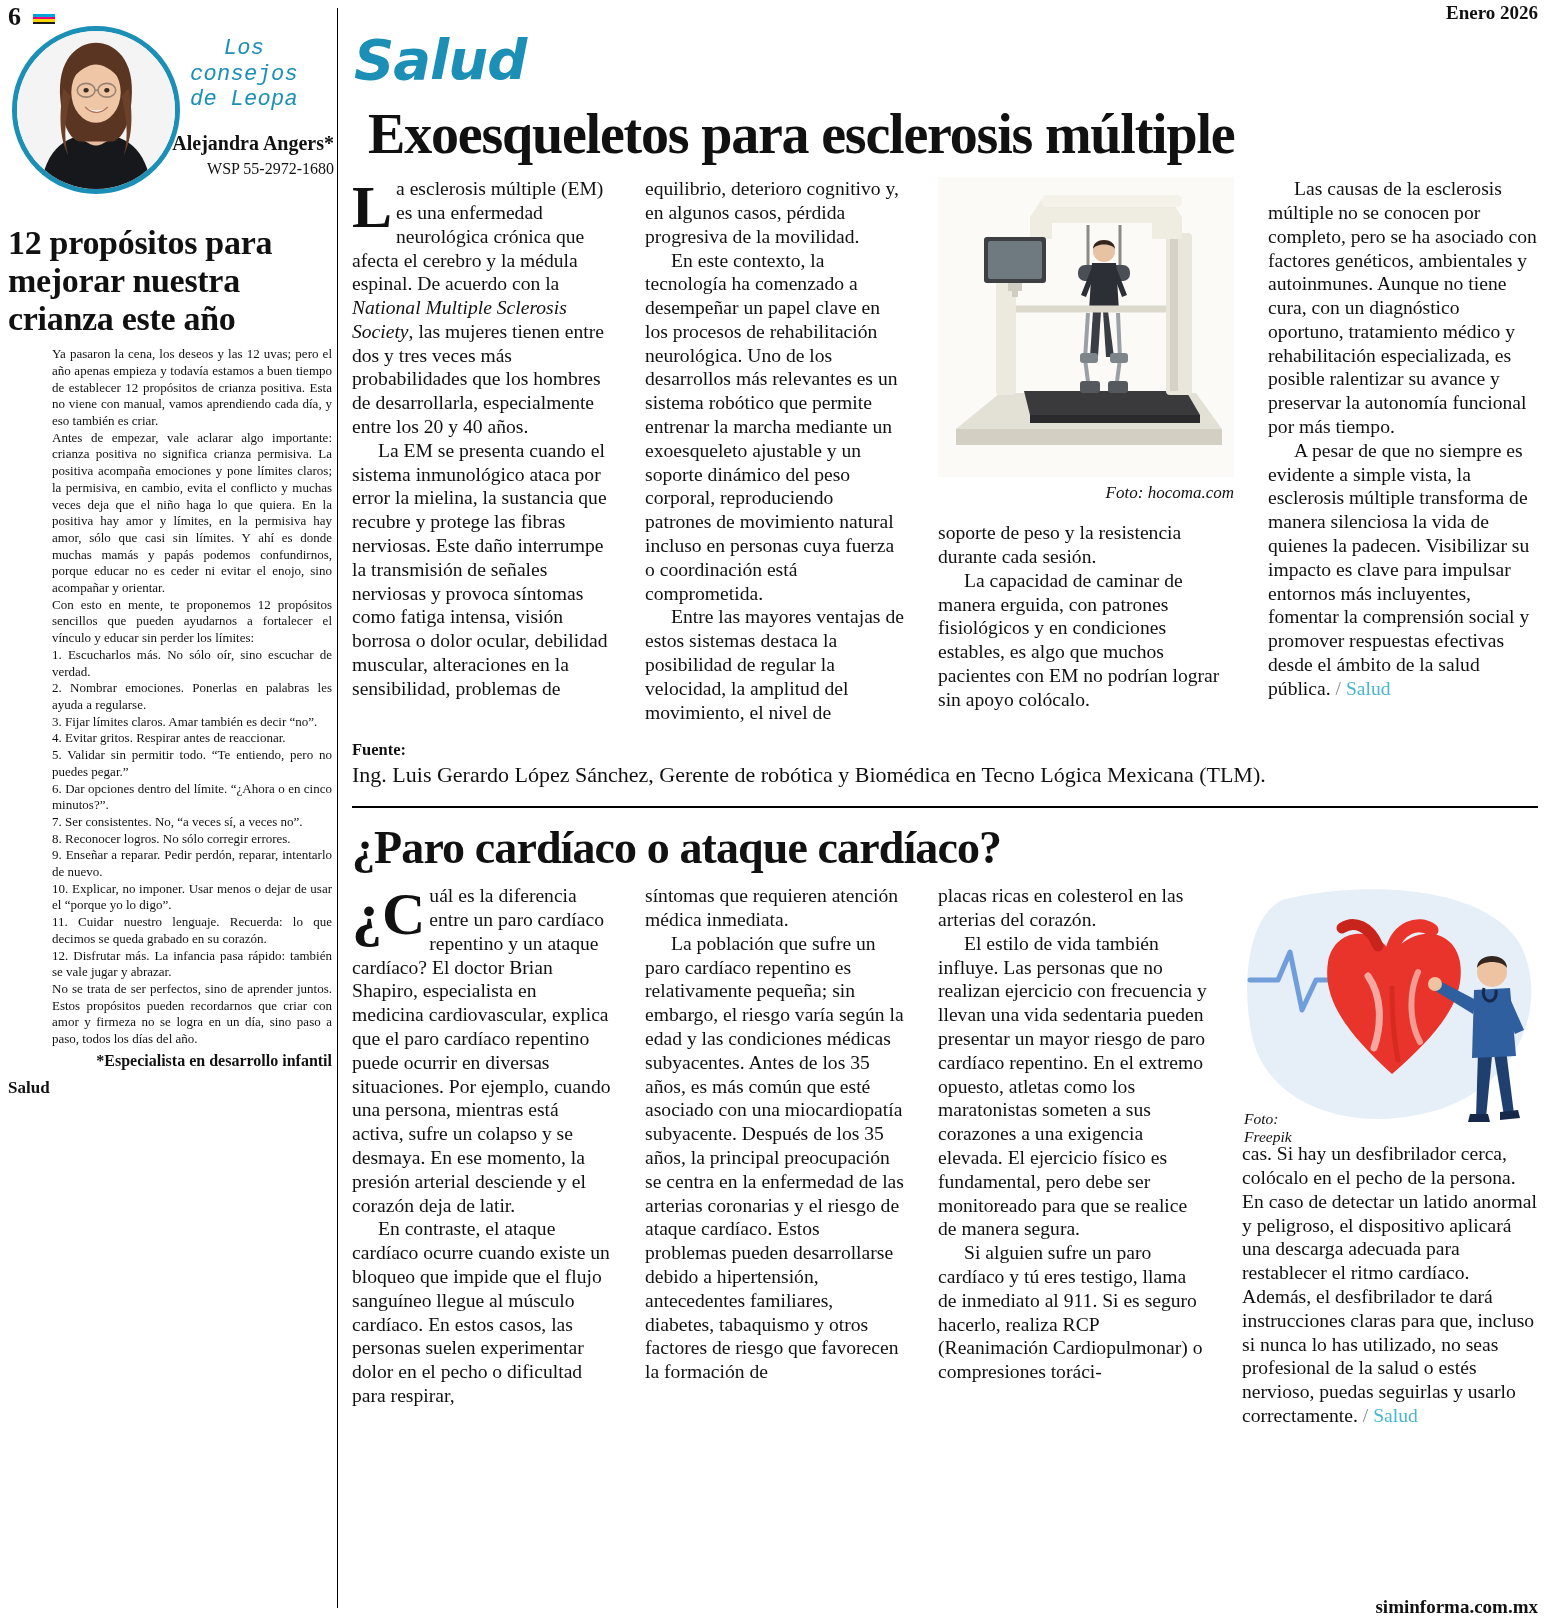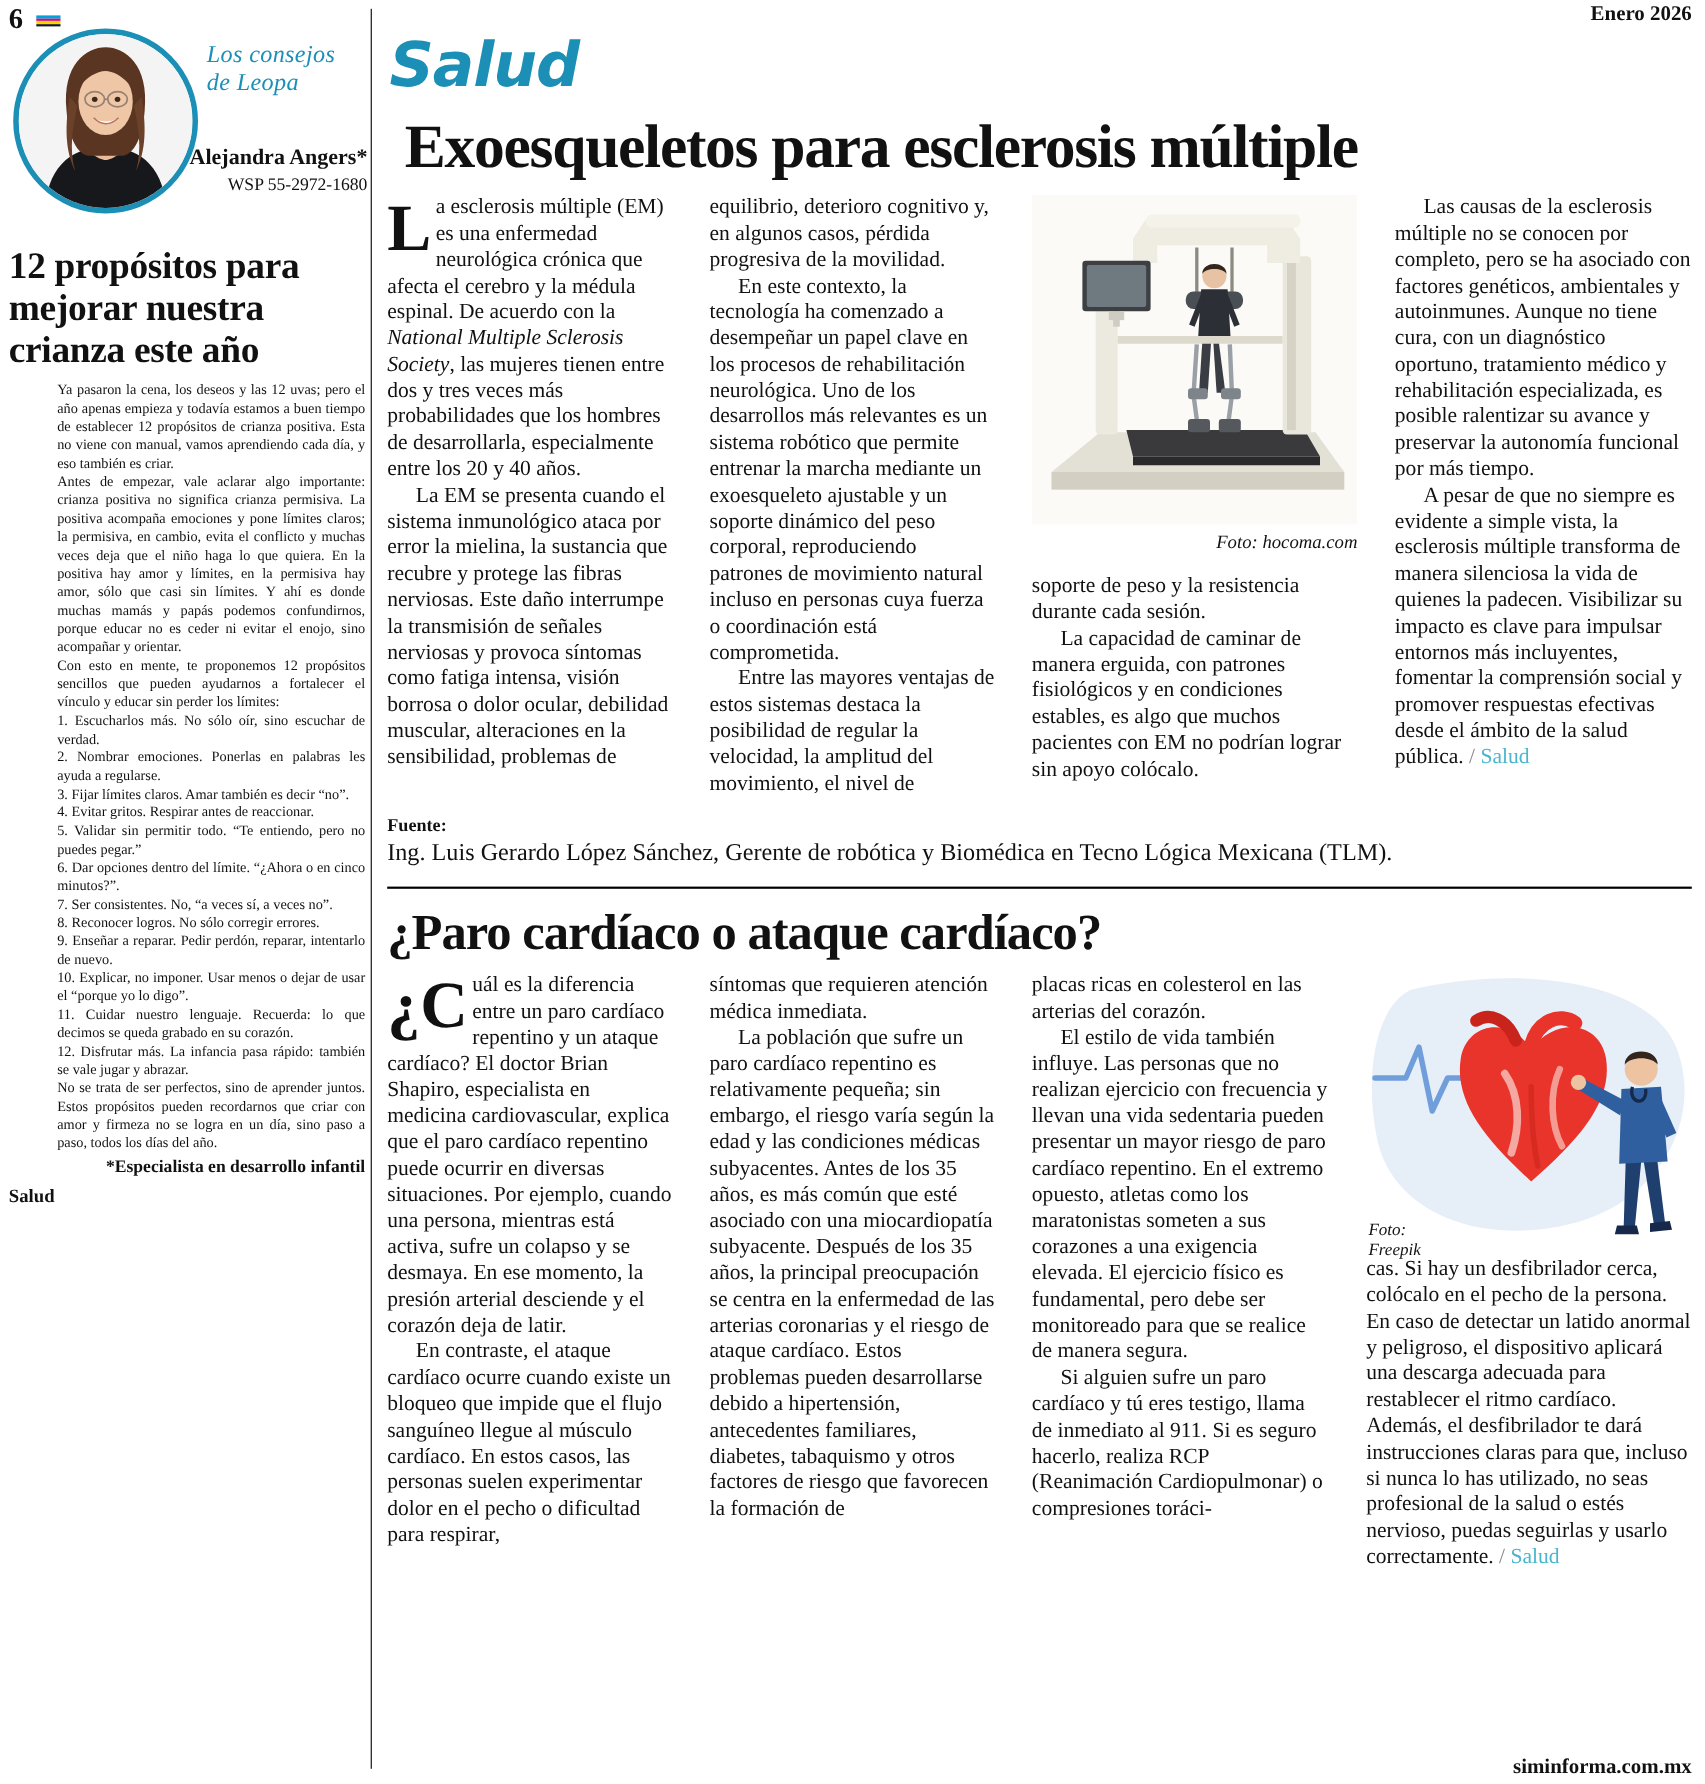--- a/index.html
+++ b/index.html
@@ -35,23 +35,23 @@
 
   .leopa-head { position:relative; height:190px; }
   .avatar-ring {
     position:absolute; left:4px; top:6px; width:168px; height:168px;
     border-radius:50%; border:5px solid #1b8fb5; overflow:hidden;
     background:#f2f2f2;
   }
   .avatar-art { position:absolute; inset:0; }
 
   .leopa-title {
-    position:absolute; left:180px; top:16px; width:144px;
-    text-align:left; color:#1b8fb5;
-    font-family:Liberation Serif, serif;
+    position:absolute; left:164px; top:16px; width:144px;
+    text-align:center; color:#1b8fb5;
+    font-family:Liberation Mono, monospace;
     font-size:22px; line-height:1.16; font-style:italic;
     letter-spacing:.3px;
   }
   .leopa-name {
     position:absolute; left:150px; top:112px; width:176px;
     text-align:right; font-weight:bold; font-size:20px;
     font-family:"Liberation Serif", serif;
   }
   .leopa-wsp {
     position:absolute; left:150px; top:140px; width:176px;

